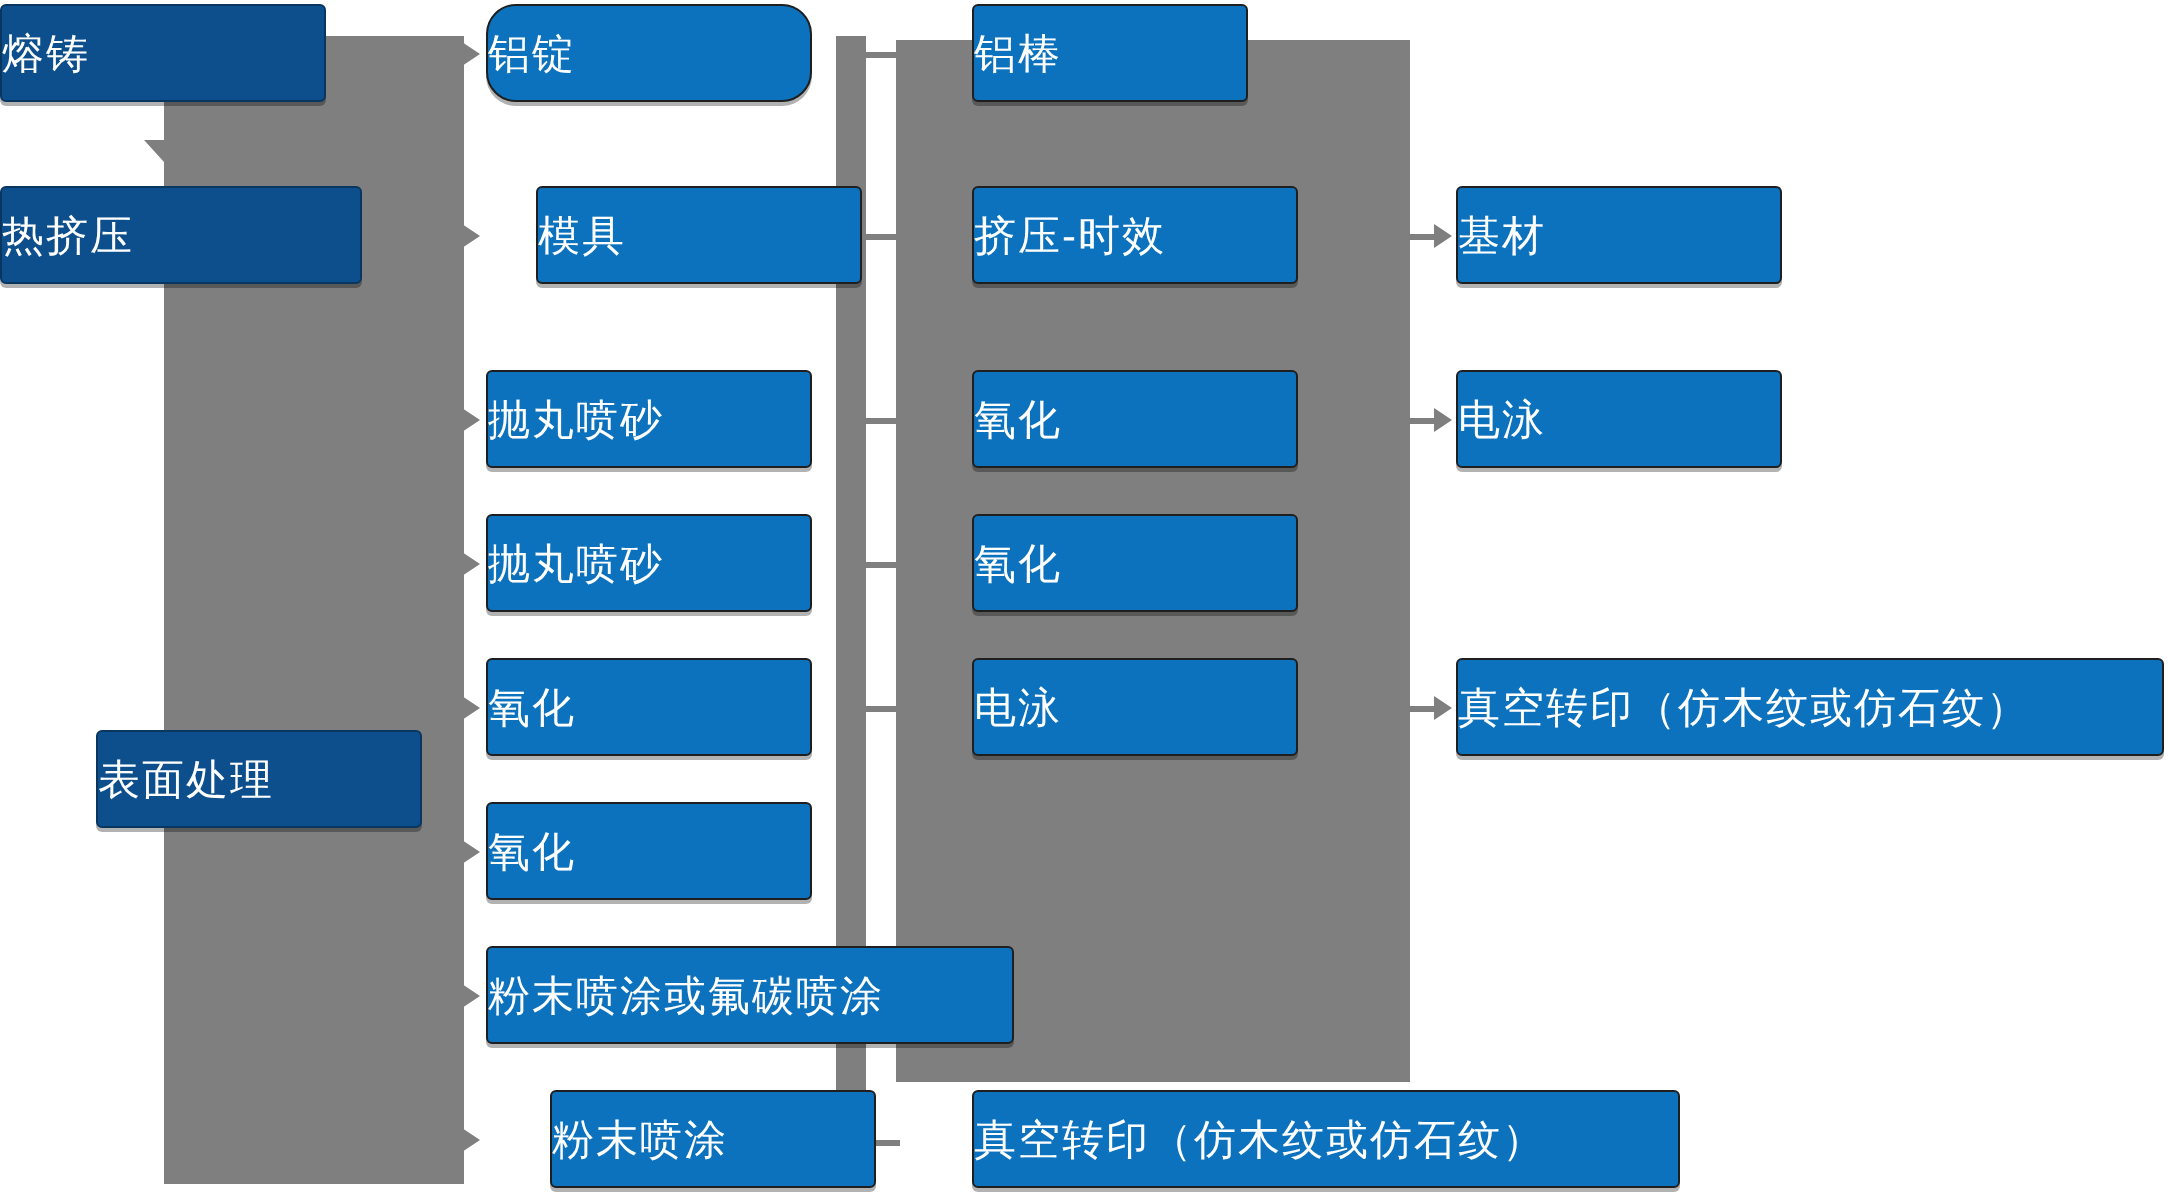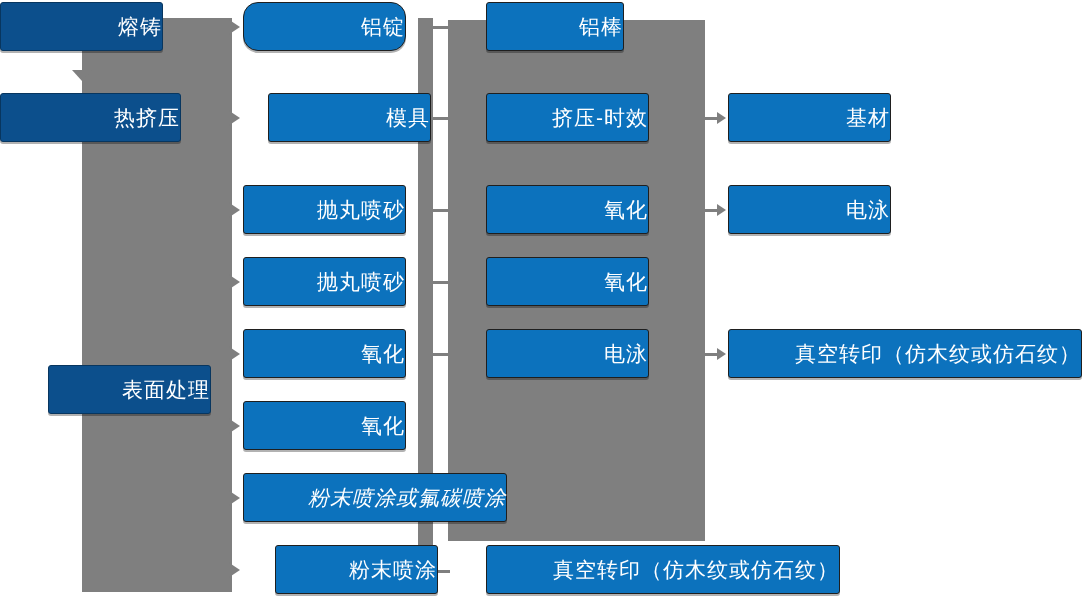--- a/index.html
+++ b/index.html
@@ -96,21 +96,21 @@
     border-bottom: 6px solid transparent;
     border-left: 9px solid #7f7f7f;
   }
 
   
   .box {
     position: absolute;
     box-sizing: border-box;
     display: flex;
     align-items: center;
-    justify-content: flex-end;
+    justify-content: flex-start;
     color: #ffffff;
     border: 1px solid #18436b;
     border-radius: 3px;
     font-size: 21px;
     letter-spacing: 1px;
     white-space: nowrap;
     box-shadow: 0 2px 0 rgba(0,0,0,0.30);
   }
   .box.dark {
     background: #0c4f8c;
@@ -188,21 +188,21 @@
       </div>
       <div class="box bright" style="left: 243px; top: 257px; width: 163px; height: 49px;">
         <span class="lbl">抛丸喷砂</span>
       </div>
       <div class="box bright" style="left: 243px; top: 329px; width: 163px; height: 49px;">
         <span class="lbl">氧化</span>
       </div>
       <div class="box bright" style="left: 243px; top: 401px; width: 163px; height: 49px;">
         <span class="lbl">氧化</span>
       </div>
-      <div class="box bright" style="left: 243px; top: 473px; width: 264px; height: 49px; font-style: italic;">
+      <div class="box bright" style="left: 243px; top: 473px; width: 264px; height: 49px;">
         <span class="lbl">粉末喷涂或氟碳喷涂</span>
       </div>
       <div class="box bright" style="left: 243px; top: 545px; width: 163px; height: 49px; margin-left: 32px;">
         <span class="lbl">粉末喷涂</span>
       </div>
       <div class="box bright" style="left: 486px; top: 2px; width: 138px; height: 49px;">
         <span class="lbl">铝棒</span>
       </div>
       <div class="box bright" style="left: 486px; top: 93px; width: 163px; height: 49px;">
         <span class="lbl">挤压-时效</span>

